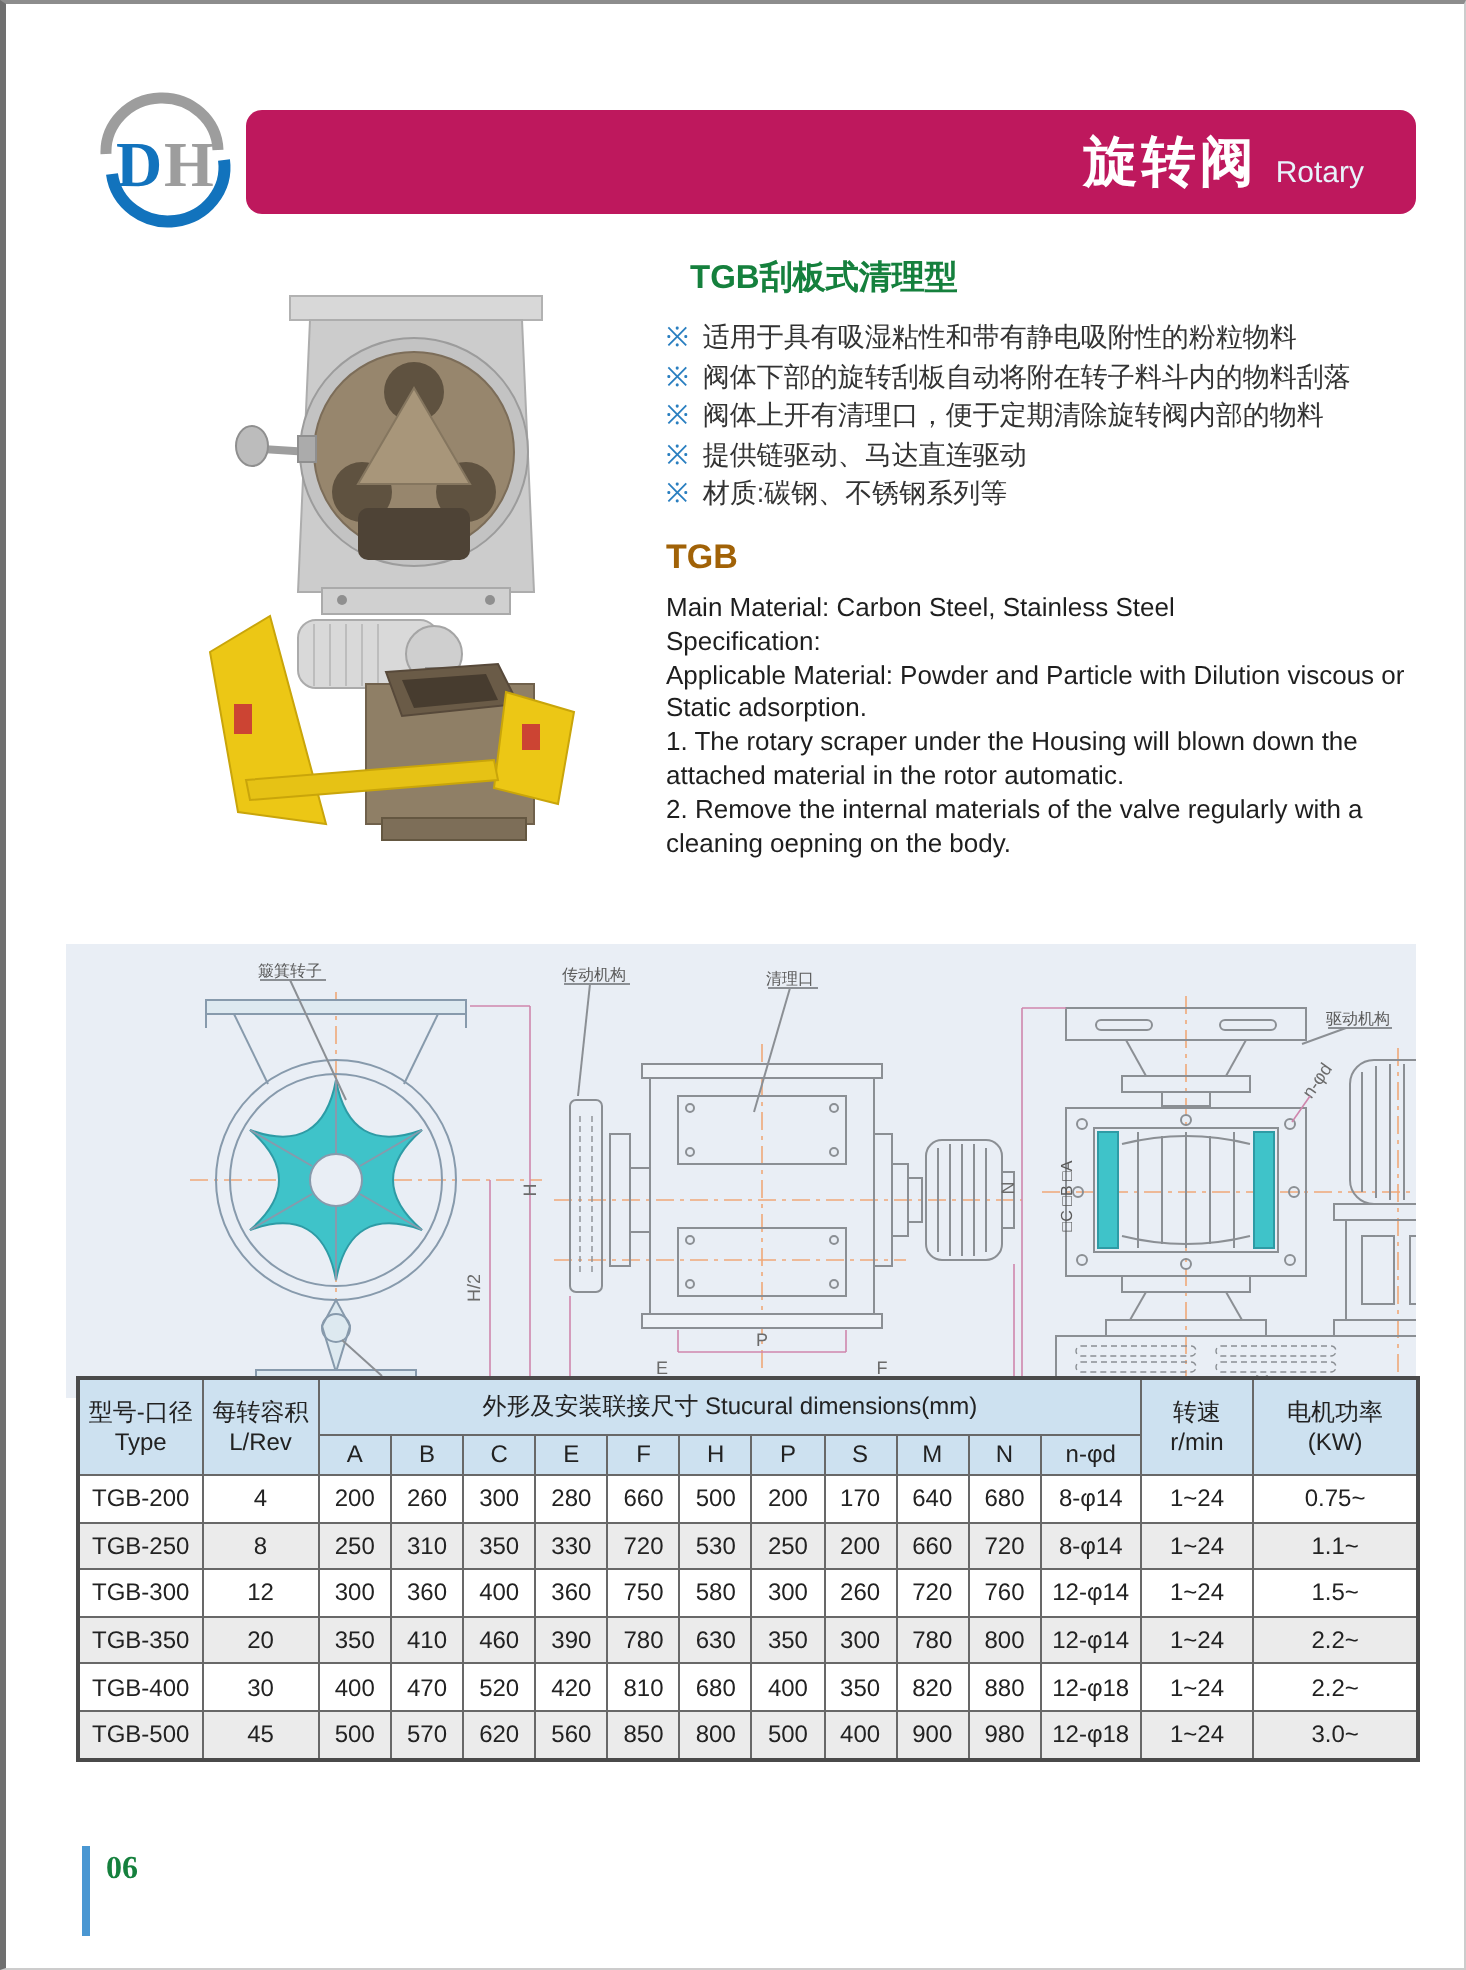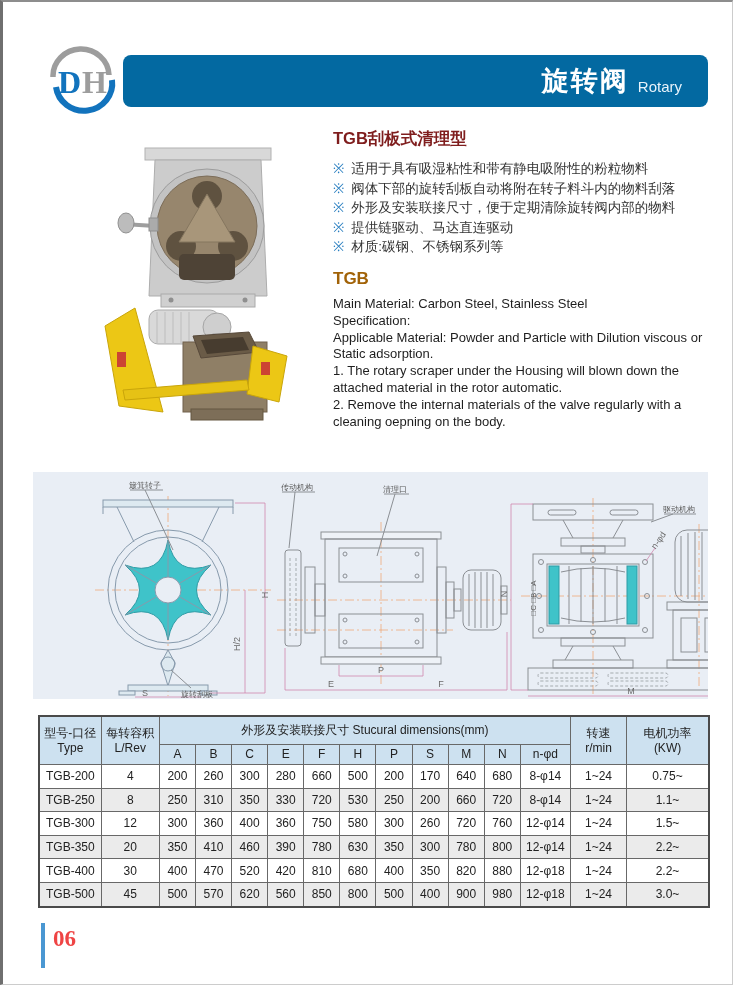--- a/index.html
+++ b/index.html
@@ -7,57 +7,57 @@
     position:relative;width:733px;height:985px;background:#ffffff;
     box-sizing:border-box;margin:0 auto;overflow:hidden;
     border-left:3px solid #6f6f6f;border-top:2px solid #8d8d8d;
     border-right:1px solid #cccccc;border-bottom:1px solid #cccccc;
     font-family:"Liberation Sans", sans-serif;
   }
   
   .logo{position:absolute;left:42px;top:44px;width:76px;height:70px;}
   .banner{
     position:absolute;left:120px;top:53px;width:585px;height:52px;
-    background:#0369a1;border-radius:8px;display:flex;align-items:center;
+    background:#be185d;border-radius:8px;display:flex;align-items:center;
     justify-content:flex-end;padding-right:26px;box-sizing:border-box;
   }
   .banner-cn{color:#ffffff;font-size:27px;font-weight:bold;letter-spacing:2px;line-height:1;}
   .banner-en{color:#e8f3fb;font-size:15px;margin-left:9px;padding-top:10px;line-height:1;}
   
   .photo1{position:absolute;left:112px;top:136px;}
   .photo2{position:absolute;left:92px;top:292px;}
   
   .content{position:absolute;left:330px;top:126px;width:382px;}
-  .sec-title{color:#7f1d1d;font-size:16.5px;font-weight:bold;margin:0 0 9px 0;}
+  .sec-title{color:#15803d;font-size:16.5px;font-weight:bold;margin:0 0 9px 12px;}
   .features{list-style:none;margin:0;padding:0;}
   .features li{display:flex;gap:7px;font-size:13.5px;color:#333333;line-height:19.6px;}
   .features .bullet{color:#2a7fc0;flex:0 0 auto;}
   .model-title{color:#a16207;font-size:17px;font-weight:bold;margin:12px 0 7px 0;}
   .spec-p{font-size:13px;color:#1e1e1e;line-height:16.8px;margin:0;width:376px;}
   
   .drawing-box{position:absolute;left:30px;top:470px;width:675px;height:227px;background:#e9eef5;}
   
   .spec-table{
-    position:absolute;left:35px;top:713px;width:672px;
+    position:absolute;left:35px;top:686px;width:672px;
     border-collapse:collapse;table-layout:fixed;border:2px solid #4a4a4a;
   }
   .spec-table th,.spec-table td{
     border:1px solid #686868;text-align:center;vertical-align:middle;
     font-size:12px;color:#222222;padding:0;overflow:hidden;white-space:nowrap;
   }
   .spec-table thead th{background:#cde1f0;font-weight:normal;line-height:1.25;}
   .spec-table thead tr.h1 th{height:27px;}
   .spec-table thead tr.h2 th{height:19px;}
   .spec-table tbody td{height:22.6px;background:#ffffff;}
   .spec-table tbody tr:nth-child(even) td{background:#ebebeb;}
   
   .footer-bar{position:absolute;left:38px;top:921px;width:4px;height:45px;background:#4a97d2;}
   .page-num{
     position:absolute;left:50px;top:924px;font-family:"Liberation Serif", serif;
-    font-weight:bold;font-size:23px;color:#ef4444;
+    font-weight:bold;font-size:16px;color:#15803d;
   }
   
   .ln{stroke:#879aac;fill:none;stroke-width:1;}
   .lnf{stroke:#879aac;fill:#dde9f0;stroke-width:1;}
   .lng{stroke:#8b8f94;fill:none;stroke-width:1;}
   .lngf{stroke:#8b8f94;fill:#eef2f7;stroke-width:1;}
   .cl{stroke:#efa878;fill:none;stroke-width:0.8;stroke-dasharray:9 3 2 3;}
   .dim{stroke:#cf86ad;fill:none;stroke-width:0.8;}
   .dimt{fill:#6b6b6b;font-size:9px;font-family:"Liberation Sans",sans-serif;}
   .lblt{fill:#5a5a5a;font-size:8px;font-family:"Liberation Sans",sans-serif;}
@@ -125,21 +125,21 @@
       <li>
           <span class="bullet">※</span>
           <span>适用于具有吸湿粘性和带有静电吸附性的粉粒物料</span>
         </li>
       <li>
           <span class="bullet">※</span>
           <span>阀体下部的旋转刮板自动将附在转子料斗内的物料刮落</span>
         </li>
       <li>
           <span class="bullet">※</span>
-          <span>外形及安装联接尺寸，便于定期清除旋转阀内部的物料</span>
+          <span>阀体上开有清理口，便于定期清除旋转阀内部的物料</span>
         </li>
       <li>
           <span class="bullet">※</span>
           <span>提供链驱动、马达直连驱动</span>
         </li>
       <li>
           <span class="bullet">※</span>
           <span>材质:碳钢、不锈钢系列等</span>
         </li>
     </ul>

